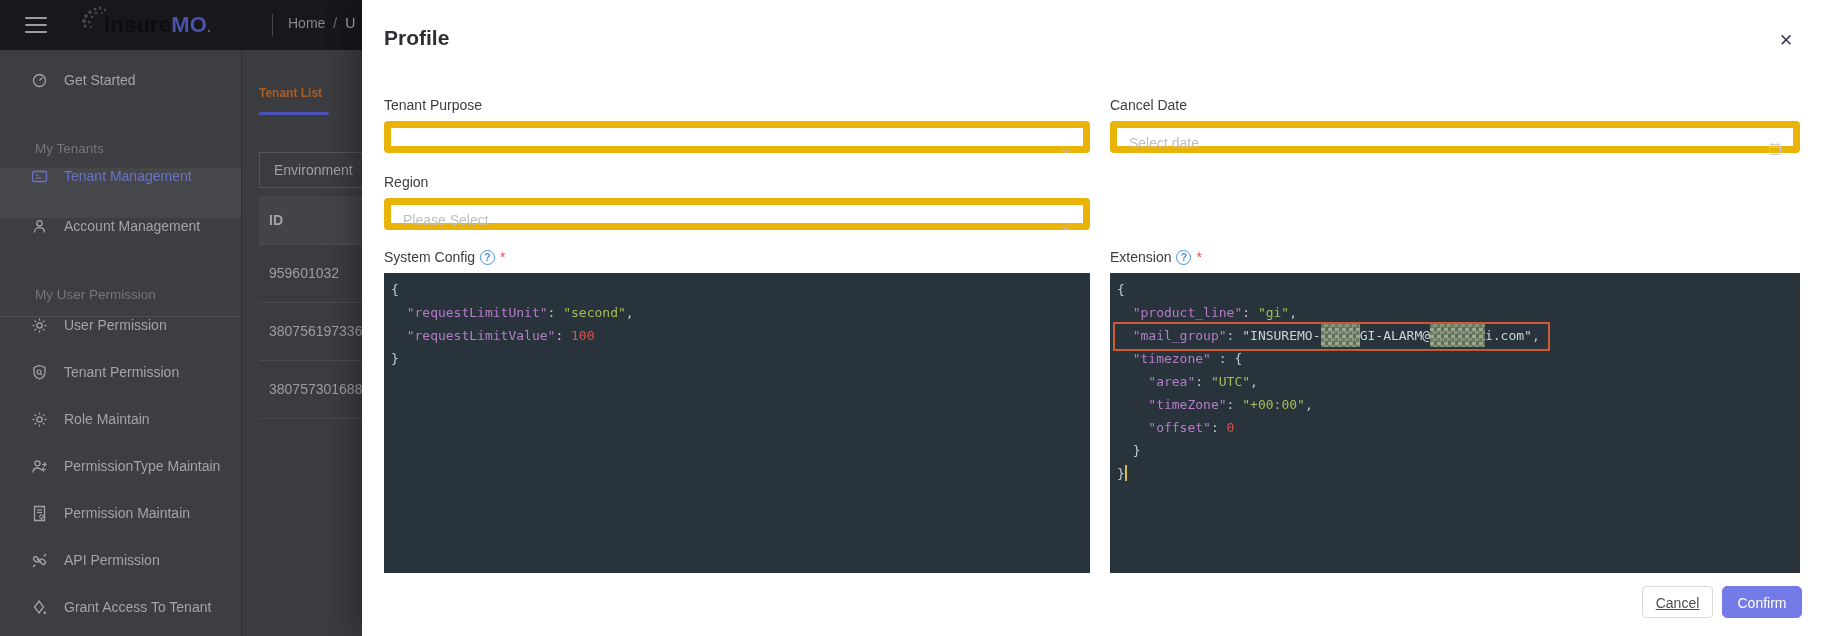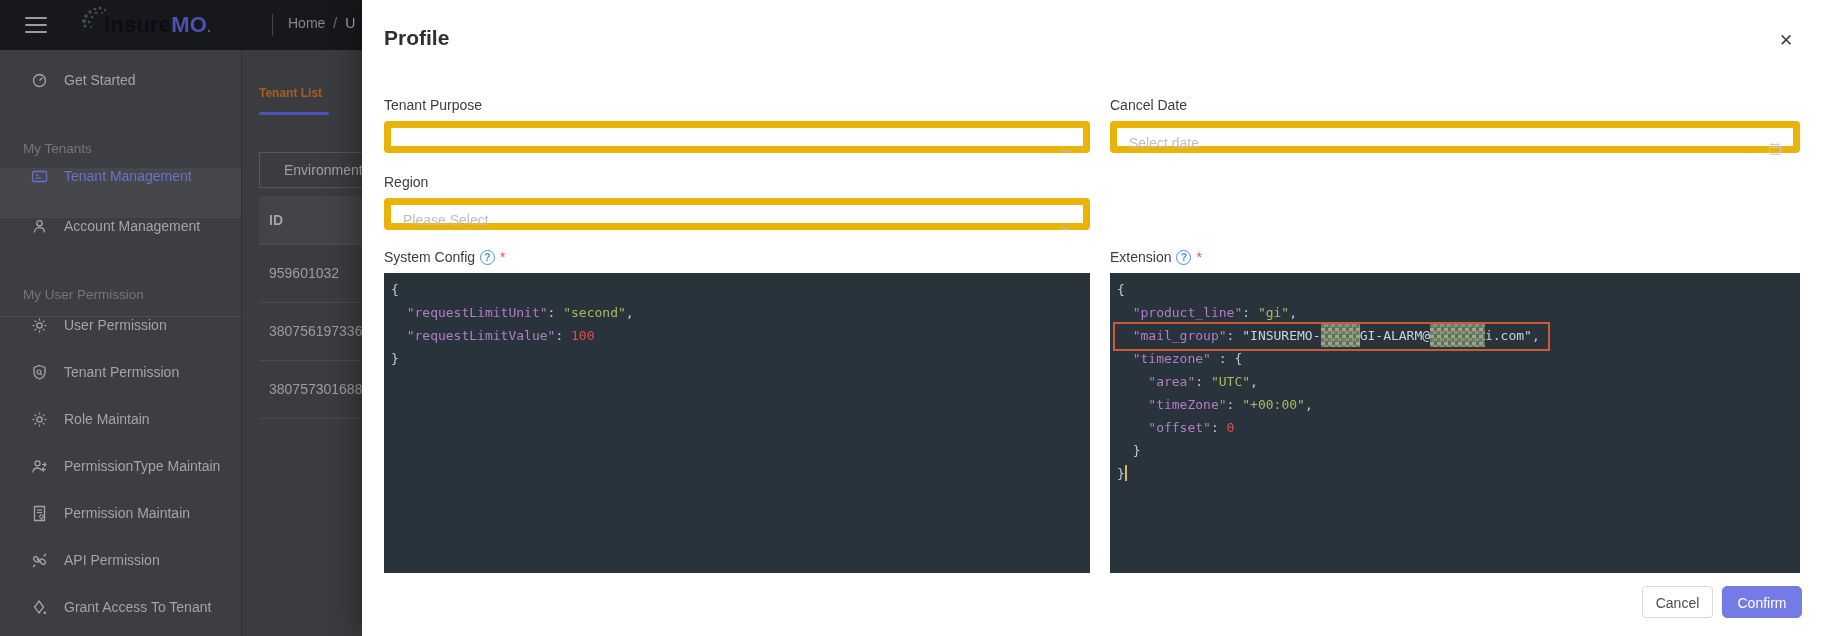--- a/index.html
+++ b/index.html
@@ -20,29 +20,29 @@
   .breadcrumb{position:absolute;left:288px;top:15px;font-size:14px;color:#86878b;display:flex;gap:8px;white-space:nowrap;}
   .breadcrumb .sep{color:#6f7074;}
   .breadcrumb .crumb:last-child{color:#a7a8ac;}
 
   .sidebar{position:absolute;top:50px;left:0;width:242px;height:586px;background:#3d3e42;
            border-right:1px solid #2e2f33;padding-top:22px;box-sizing:border-box;overflow:hidden;}
   .side-item{height:47px;display:flex;align-items:flex-start;padding-left:31px;gap:16px;
              color:#a3a4a8;font-size:14px;cursor:pointer;white-space:nowrap;}
   .side-item svg{flex:0 0 auto;}
   .side-item.active{height:50px;background:#46474b;color:#6b72c6;}
-  .side-label{padding-left:23px;color:#75767a;font-size:13.5px;height:18px;line-height:18px;
+  .side-label{padding-left:35px;color:#75767a;font-size:13.5px;height:18px;line-height:18px;
               margin-top:21px;margin-bottom:10px;white-space:nowrap;}
   .side-divider{height:1px;background:#4b4c50;margin:12px 0 0 0;}
 
   .page{position:absolute;top:50px;left:243px;width:119px;height:586px;background:#3a3c40;overflow:hidden;}
   .tab{position:absolute;left:16px;top:36px;font-size:12px;font-weight:700;color:#ad5c20;white-space:nowrap;cursor:pointer;}
   .tab-underline{position:absolute;left:16px;top:62px;width:70px;height:3px;background:#4b52b8;border-radius:2px;}
   .env-box{position:absolute;left:16px;top:102px;width:160px;height:36px;border:1px solid #55565a;
-           box-sizing:border-box;color:#9fa0a3;font-size:14px;line-height:34px;padding-left:24px;cursor:pointer;white-space:nowrap;}
+           box-sizing:border-box;color:#9fa0a3;font-size:14px;line-height:34px;padding-left:14px;cursor:pointer;white-space:nowrap;}
   .tbl{position:absolute;left:16px;top:146px;width:360px;}
   .tbl-head{height:48px;line-height:48px;background:#424449;border-bottom:1px solid #4d4e52;
             color:#a3a4a7;font-size:14px;font-weight:700;padding-left:10px;}
   .tbl-row{height:57px;line-height:57px;border-bottom:1px solid #4a4b4f;color:#9b9da0;
            font-size:14px;padding-left:10px;cursor:pointer;white-space:nowrap;}
 
   
   .drawer{position:absolute;top:0;left:362px;width:1460px;height:636px;background:#fff;
           box-shadow:-10px 0 24px rgba(0,0,0,.25);}
   .drawer-title{position:absolute;left:22px;top:26px;font-size:21px;font-weight:600;color:#2e2e36;}
@@ -73,21 +73,21 @@
   .tk-k{color:#b57cc8;} .tk-s{color:#a6bd59;} .tk-n{color:#d8514f;}
   .tk-v{color:#ccd3d6;} .tk-p{color:#c3ccd2;}
   .tk-r{display:inline-block;border-radius:1px;
         background:conic-gradient(#87947b 25%,#5f6d58 0 50%,#9aa78c 0 75%,#6b7a64 0);
         background-size:7px 7px;color:transparent;}
   .caret{display:inline-block;width:2px;height:16px;background:#d9bb4e;vertical-align:-3px;}
   .hl-box{position:absolute;left:3px;width:433px;height:25px;border:2px solid #cd5a35;box-sizing:content-box;}
 
   .btn{position:absolute;top:586px;height:32px;border-radius:4px;font-size:14px;line-height:32px;
        text-align:center;cursor:pointer;box-sizing:border-box;}
-  .btn-cancel{right:109px;width:71px;background:#fff;border:1px solid #d9d9d9;color:#4c4d52;}
+  .btn-cancel{right:109px;width:71px;background:#fff;border:1px solid #d9d9d9;color:#4c4d52;text-decoration:underline;}
   .btn-confirm{right:20px;width:80px;background:#747ae6;border:1px solid #747ae6;color:#fff;border-radius:5px;}
 </style>
 </head>
 <body>
 
 <div class="stage">
 
   <div class="backdrop">
 
     <div class="topbar">

